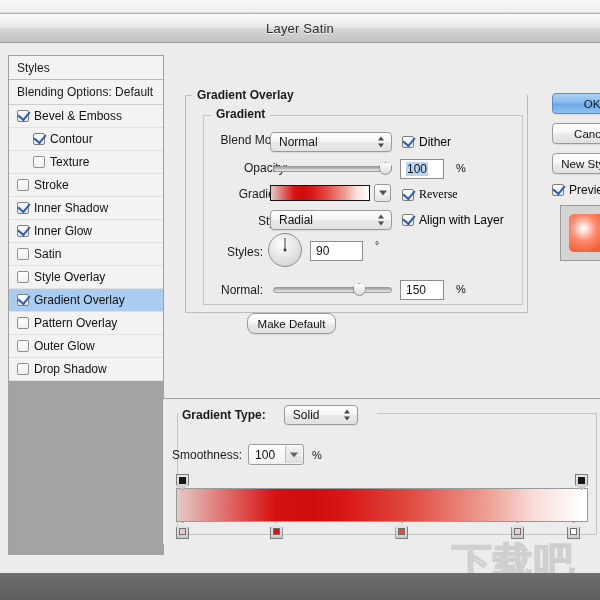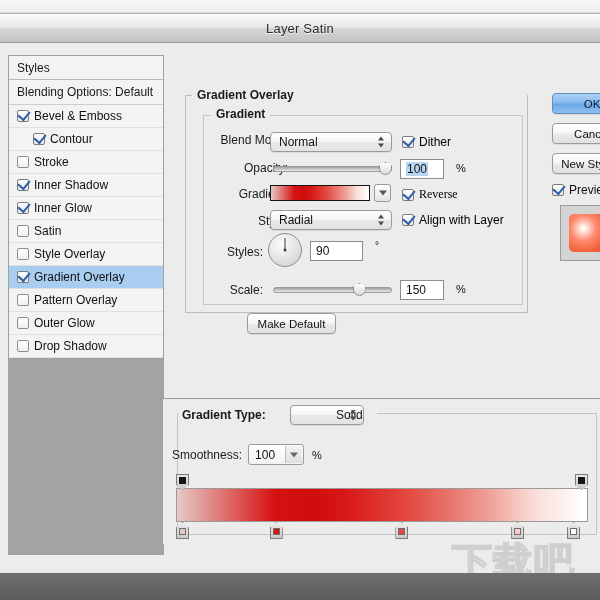--- a/index.html
+++ b/index.html
@@ -515,20 +515,24 @@
         <div class="blend-opt">Blending Options: Default</div>
         <div id="eff-list">
             <div class="eff-row">
               <span class="cb on"></span>
               <span class="eff-label">Bevel &amp; Emboss</span>
             </div>
             <div class="eff-row indent">
               <span class="cb on"></span>
               <span class="eff-label">Contour</span>
             </div>
+            <div class="eff-row indent">
+              <span class="cb"></span>
+              <span class="eff-label">Texture</span>
+            </div>
             <div class="eff-row">
               <span class="cb"></span>
               <span class="eff-label">Stroke</span>
             </div>
             <div class="eff-row">
               <span class="cb on"></span>
               <span class="eff-label">Inner Shadow</span>
             </div>
             <div class="eff-row">
               <span class="cb on"></span>
@@ -621,32 +625,32 @@
       <div class="dial" style="position:absolute; left:268px; top:190px;">
         <div class="needle"></div>
         <div class="hub"></div>
       </div>
       <div class="numfield" style="position:absolute; left:310px; top:198px; width:53px;">
         <span>90</span>
       </div>
       <span class="unit" style="position:absolute; left:369px; top:197px; font-size:10px;">°</span>
 
       <div class="field-row" style="left:193px; top:240px; width:70px; justify-content:flex-end;">
-        <span class="flabel">Scale:</span>
+        <span class="flabel">Normal:</span>
       </div>
       <div class="slider" style="position:absolute; left:273px; top:239px; width:119px;">
         <div class="track"></div>
         <div class="knob" id="scale-knob" style="left: 79.5px;"></div>
       </div>
       <div class="numfield" style="position:absolute; left:400px; top:237px; width:44px;">
         <span>150</span>
       </div>
       <span class="unit" style="position:absolute; left:450px; top:240px;">%</span>
 
-      <div class="btn" style="position:absolute; left:247px; top:270px; width:89px;">
+      <div class="btn" style="position:absolute; left:247px; top:270px; width:89px;border-radius:8px;">
         <span>Make Default</span>
       </div>
 
       <div class="right-col">
         <div class="btn primary">
           <span>OK</span>
         </div>
         <div class="btn">
           <span>Cancel</span>
         </div>
@@ -664,21 +668,21 @@
 
     </div>
   </div>
 
   <div class="editor">
     <div class="ed-group"></div>
   </div>
 
   <div class="gt-row">
     <span class="flabel" style="font-weight:bold;">Gradient Type:</span>
-    <div class="popup" style="width:74px; margin-left:24px;justify-content:flex-end;">
+    <div class="popup" style="width:74px; margin-left:18px;">
       <span>Solid</span>
       <span class="arrows"></span>
     </div>
   </div>
 
   <div class="sm-row">
     <span class="flabel">Smoothness:</span>
     <div class="sm-popup">
       <span>100</span>
       <span class="btnpart"></span>

